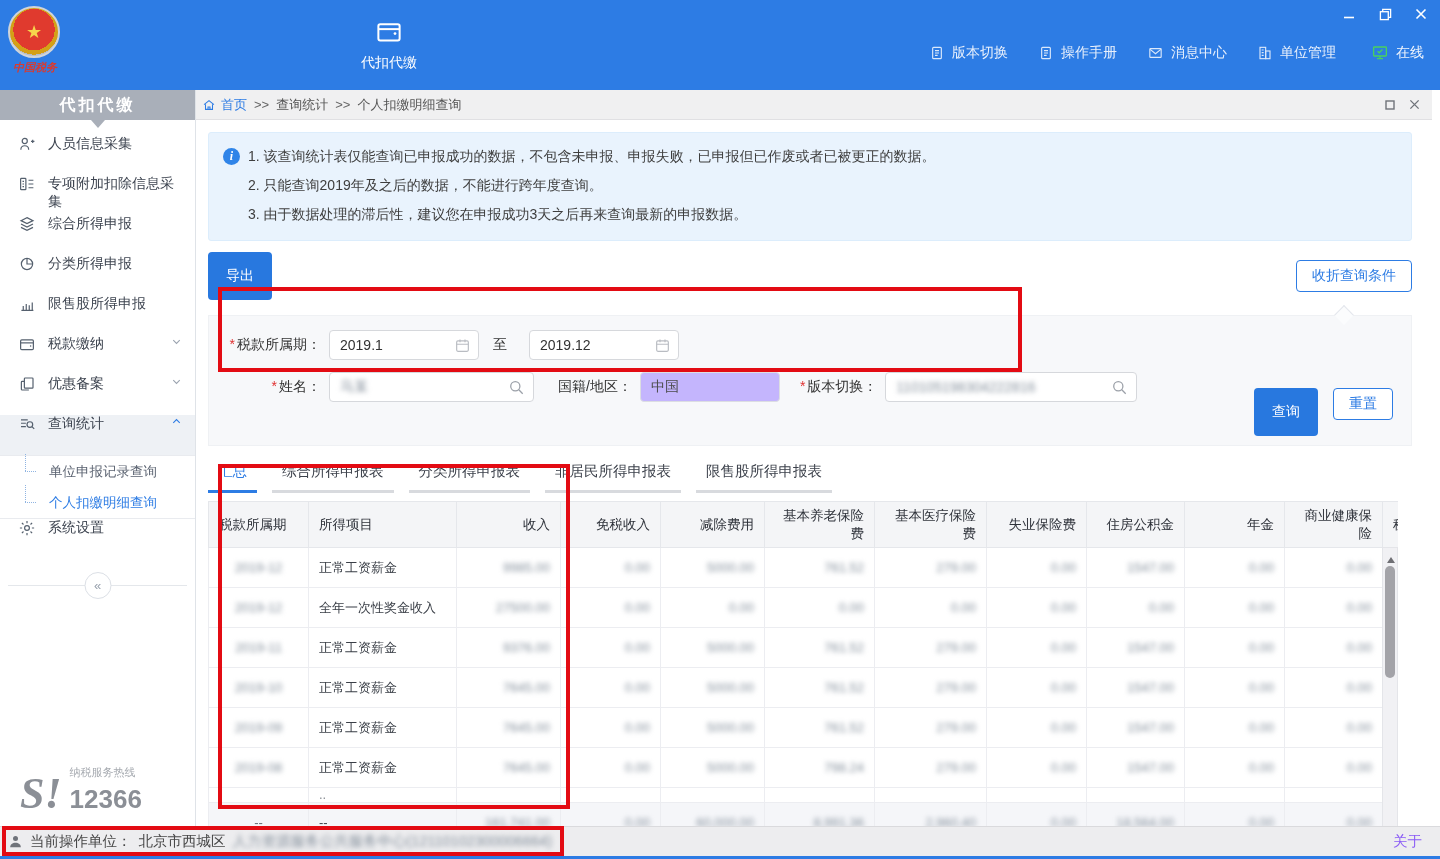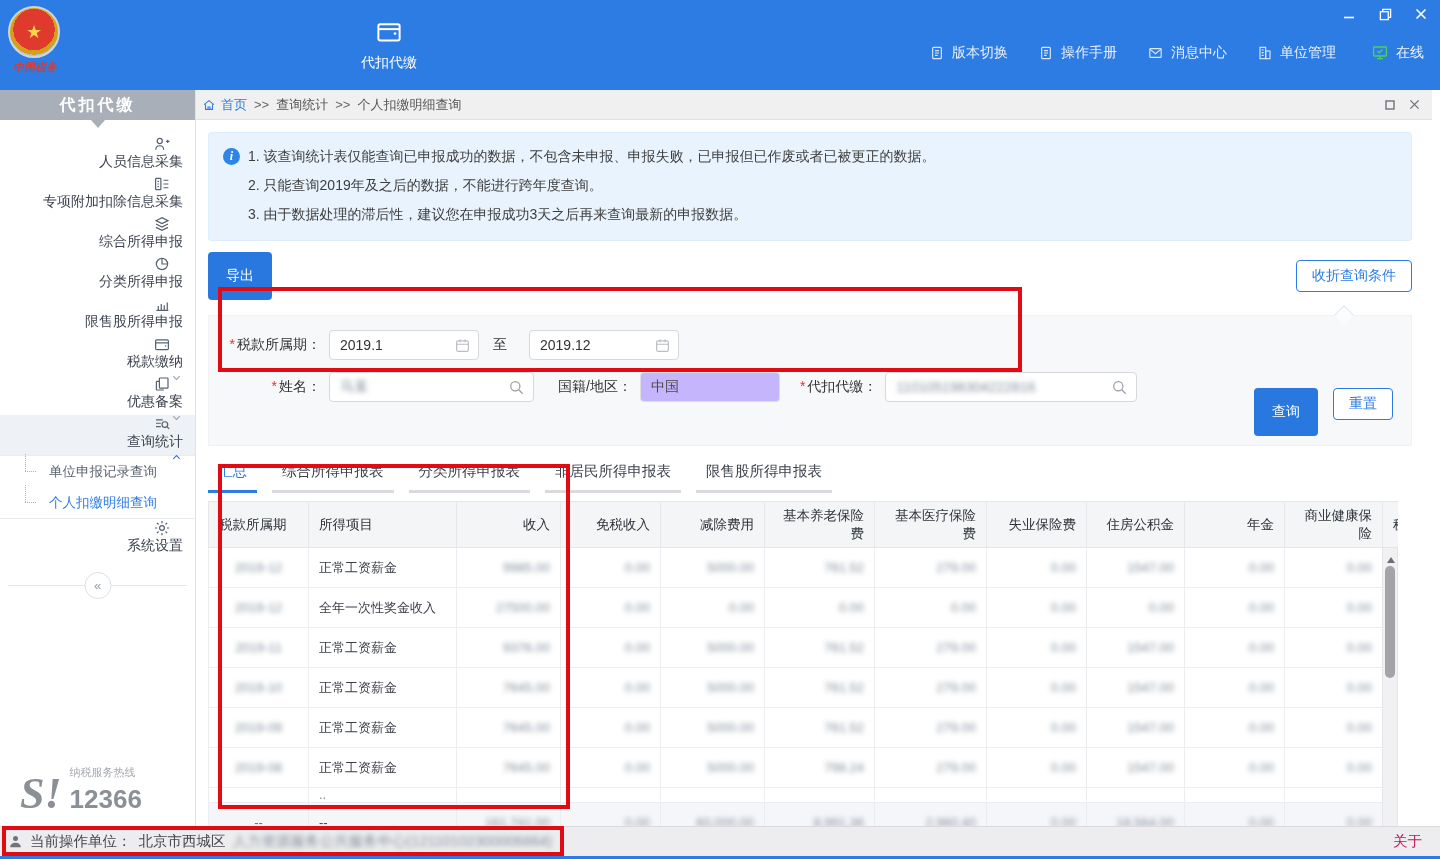--- a/index.html
+++ b/index.html
@@ -21,21 +21,21 @@
   .top-menu { position:absolute; right:104px; top:44px; display:flex; gap:30px; align-items:center; font-size:14px; color:#e8f0fc; }
   .top-menu .tm-item { display:flex; align-items:center; gap:7px; cursor:pointer; }
   .online { position:absolute; right:16px; top:44px; display:flex; align-items:center; gap:7px; font-size:14px; color:#eef4fd; }
   .win-controls { position:absolute; top:4px; right:6px; display:flex; gap:10px; }
   .win-btn { width:26px; height:20px; display:flex; align-items:center; justify-content:center; cursor:pointer; }
 
   
   .sidebar { position:absolute; top:90px; left:0; width:196px; height:736px; background:#fff; border-right:1px solid #dfe3e8; z-index:4; }
   .sidebar-header { height:30px; background:#a9afb9; color:#fff; font-size:16px; font-weight:bold; letter-spacing:3px; text-align:center; line-height:30px; }
   .sidebar-caret { width:0; height:0; margin:0 auto; border:7px solid transparent; border-top:8px solid #a9afb9; }
-  .side-item { height:40px; display:flex; align-items:flex-end; padding:0 12px 0 18px; font-size:14px; color:#3d4450; cursor:pointer;flex-direction:column; }
+  .side-item { height:40px; display:flex; align-items:flex-start; padding:0 12px 0 18px; font-size:14px; color:#3d4450; cursor:pointer; }
   .side-item .s-ico { margin-right:12px; }
   .side-item .chev { margin-left:auto; }
   .side-item.section-open { background:#eef1f5; }
   .sub-block { border-top:1px solid #e9ebef; border-bottom:1px solid #e9ebef; }
   .subitem { position:relative; height:31px; line-height:31px; padding-left:49px; font-size:13.5px; color:#5a6270; cursor:pointer; }
   .subitem::before { content:''; position:absolute; left:25px; top:-2px; height:17px; border-left:1px dotted #8fb4e2; }
   .subitem::after { content:''; position:absolute; left:25px; top:15px; width:11px; border-top:1px dotted #8fb4e2; }
   .subitem.active { color:#2d7ce4; }
   .collapse-row { position:relative; height:30px; margin-top:12px; }
   .collapse-row::before { content:''; position:absolute; left:8px; right:8px; top:14px; border-top:1px solid #e4e7eb; }
@@ -108,21 +108,21 @@
   .arr-dn { bottom:5px; border:4px solid transparent; border-top:6px solid #6f6f74; }
   .hscroll { position:relative; margin-top:2px; width:1204px; height:14px; background:#f1f1f3; border:1px solid #e3e3e7; border-radius:7px; }
   .h-thumb { position:absolute; left:8px; top:1px; bottom:1px; width:452px; background:#a3a3a8; border-radius:6px; cursor:grab; }
   .harr { width:0; height:0; position:absolute; top:3px; }
   .harr-l { left:3px; border:3px solid transparent; border-right:5px solid #8a8a8f; }
   .harr-r { right:3px; border:3px solid transparent; border-left:5px solid #8a8a8f; }
 
   
   .statusbar { position:absolute; left:0; bottom:0; width:1440px; height:33px; background:#ededef; border-top:1px solid #dadadd; border-bottom:3px solid #2d7ce4; display:flex; align-items:center; padding:0 18px 0 8px; }
   .status-left { display:flex; align-items:center; gap:7px; font-size:14.5px; color:#474747; }
-  .about-link { margin-left:auto; color:#be185d; font-size:14.5px; cursor:pointer; }
+  .about-link { margin-left:auto; color:#8b5cf6; font-size:14.5px; cursor:pointer; }
 
   
   .anno { position:absolute; border:4px solid #e30b13; z-index:60; pointer-events:none; }
 </style>
 </head>
 <body>
 
 <header class="topbar">
   <div class="emblem">
       <span class="star">★</span>
@@ -419,21 +419,21 @@
               <svg width="17" height="17" viewBox="0 0 20 20" fill="none" stroke="#9ba0a8" stroke-width="1.5">
                 <circle cx="8.6" cy="8.6" r="5.4"></circle>
                 <path d="M12.7 12.7l4.6 4.6"></path>
               </svg>
             </span>
         </div>
         <span class="f-label w-nat"><span>国籍/地区：</span></span>
         <div class="input inp-nat">
             <span>中国</span>
           </div>
-        <span class="f-label w-id"><span class="req">*</span><span>代扣代缴：</span></span>
+        <span class="f-label w-id"><span class="req">*</span><span>版本切换：</span></span>
         <div class="input inp-id">
           <span class="blur">110105198304222816</span>
           <span class="trail">
               <svg width="17" height="17" viewBox="0 0 20 20" fill="none" stroke="#9ba0a8" stroke-width="1.5">
                 <circle cx="8.6" cy="8.6" r="5.4"></circle>
                 <path d="M12.7 12.7l4.6 4.6"></path>
               </svg>
             </span>
         </div>
       </div>

